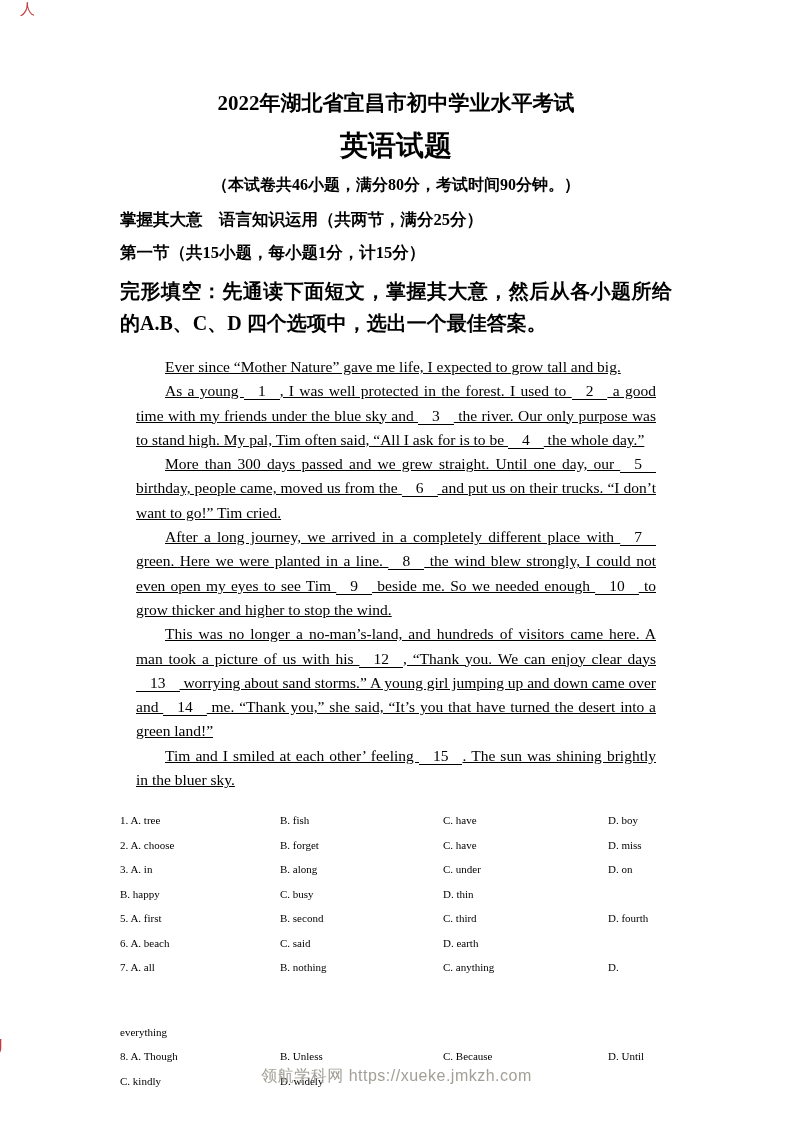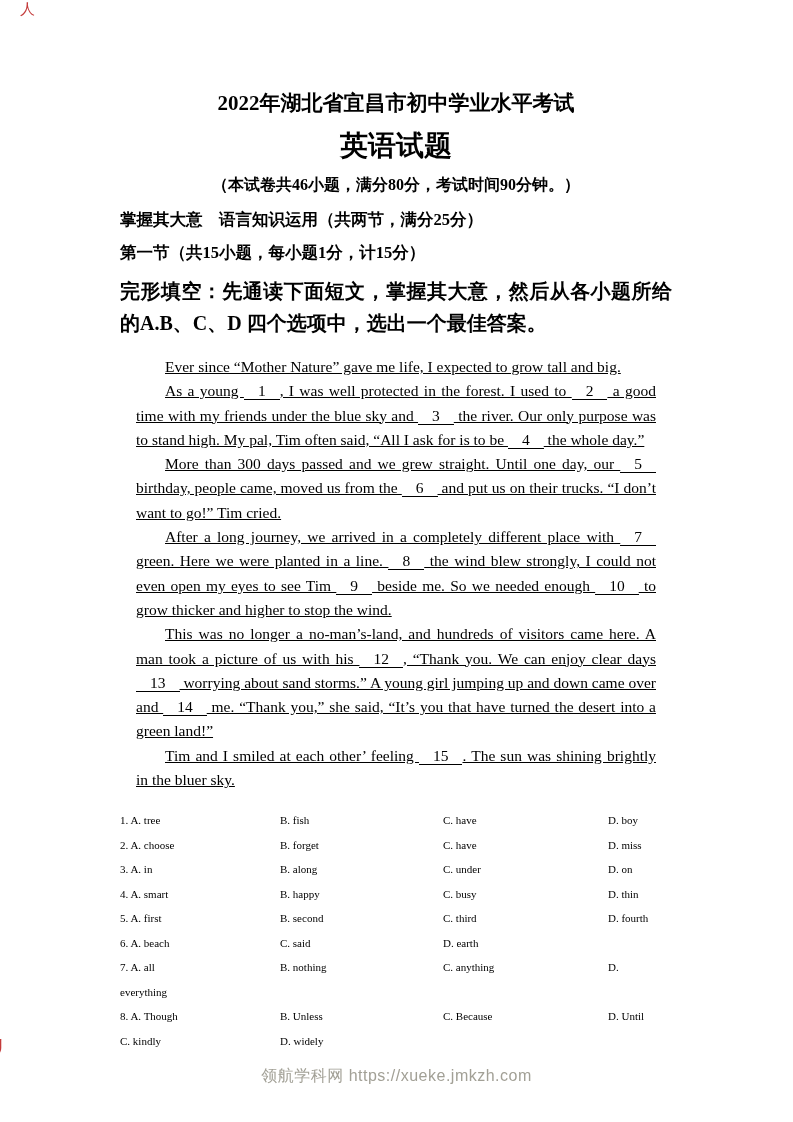--- a/index.html
+++ b/index.html
@@ -44,21 +44,21 @@
   .blank{
     display:inline-block;text-indent:0;text-align:center;
     padding:0 14px;border-bottom:1px solid #000;
     line-height:17px;
   }
   .options{margin-top:15px;font-size:11px;}
   .opt-row{
     display:grid;grid-template-columns:160px 163px 165px 1fr;
     line-height:24.5px;
   }
-  .opt-wrap{line-height:24.5px;}
+  .opt-wrap{line-height:24.5px;margin-top:40px;}
   .footer{
     position:absolute;left:0;right:0;top:1066px;
     text-align:center;
     color:#a2a096;font-size:16px;letter-spacing:0.5px;
     font-family:Liberation Sans, sans-serif;
   }
 </style>
 </head>
 <body>
 
@@ -104,21 +104,20 @@
           <span class="opt-cell">C. have</span>
           <span class="opt-cell">D. miss</span>
         </div>
         <div class="opt-row">
           <span class="opt-cell">3. A. in</span>
           <span class="opt-cell">B. along</span>
           <span class="opt-cell">C. under</span>
           <span class="opt-cell">D. on</span>
         </div>
         <div class="opt-row">
-          <span class="opt-cell">4. A. smart</span>
           <span class="opt-cell">B. happy</span>
           <span class="opt-cell">C. busy</span>
           <span class="opt-cell">D. thin</span>
         </div>
         <div class="opt-row">
           <span class="opt-cell">5. A. first</span>
           <span class="opt-cell">B. second</span>
           <span class="opt-cell">C. third</span>
           <span class="opt-cell">D. fourth</span>
         </div>

